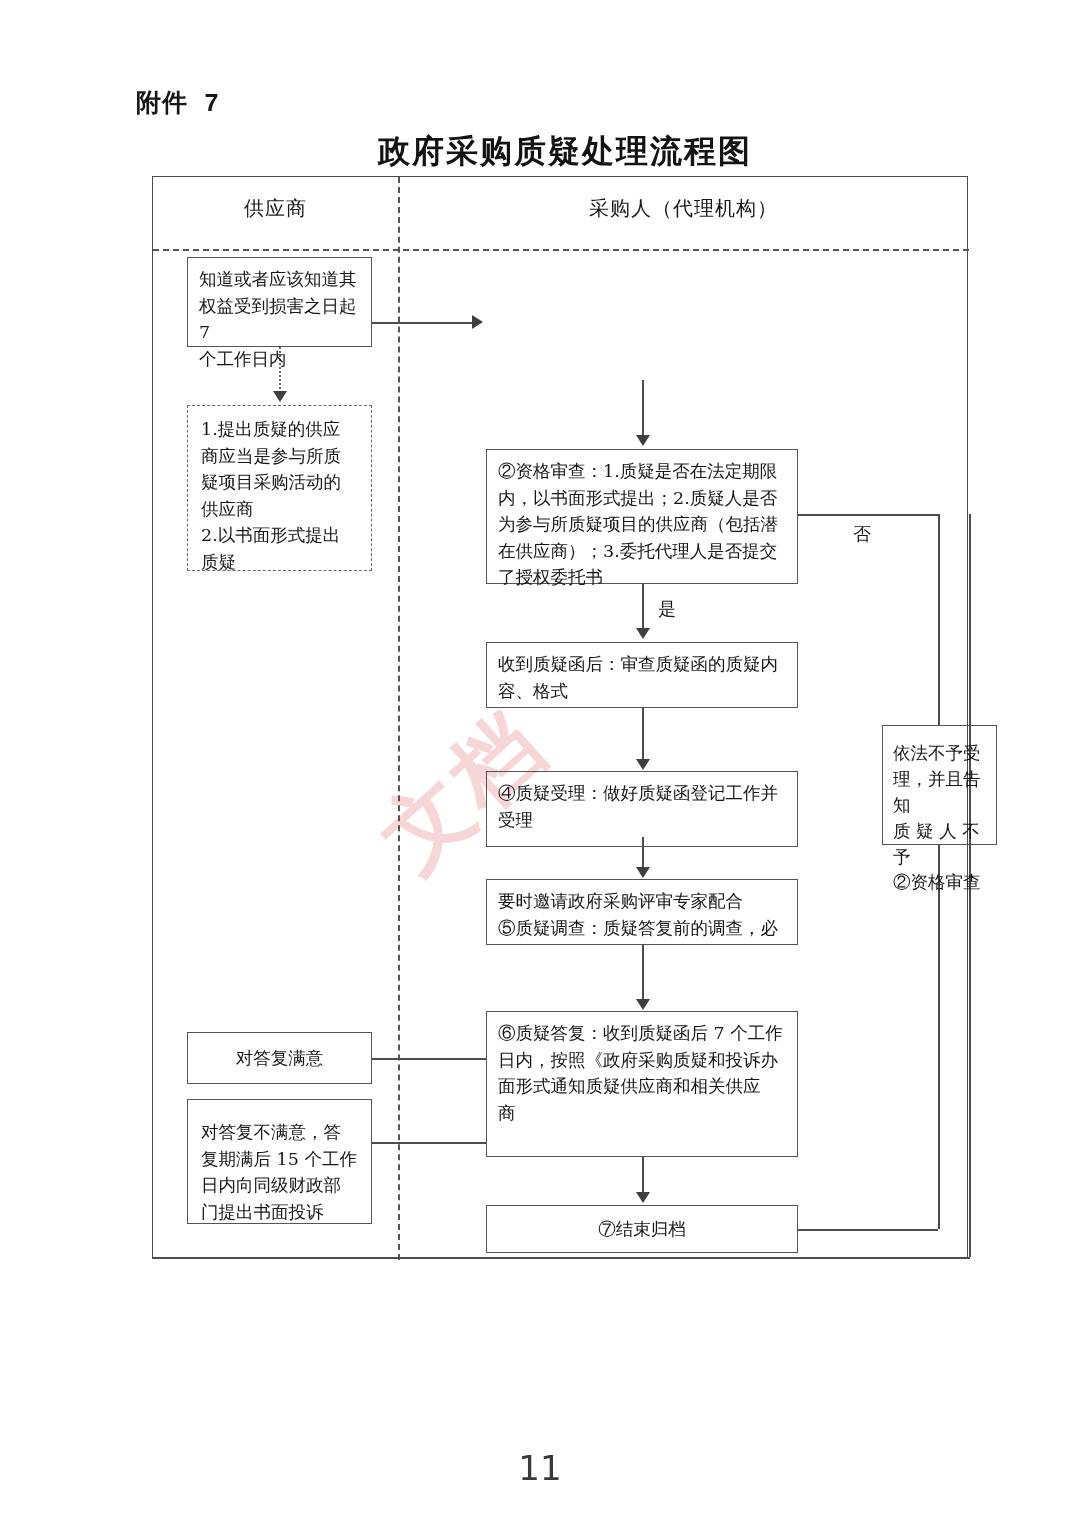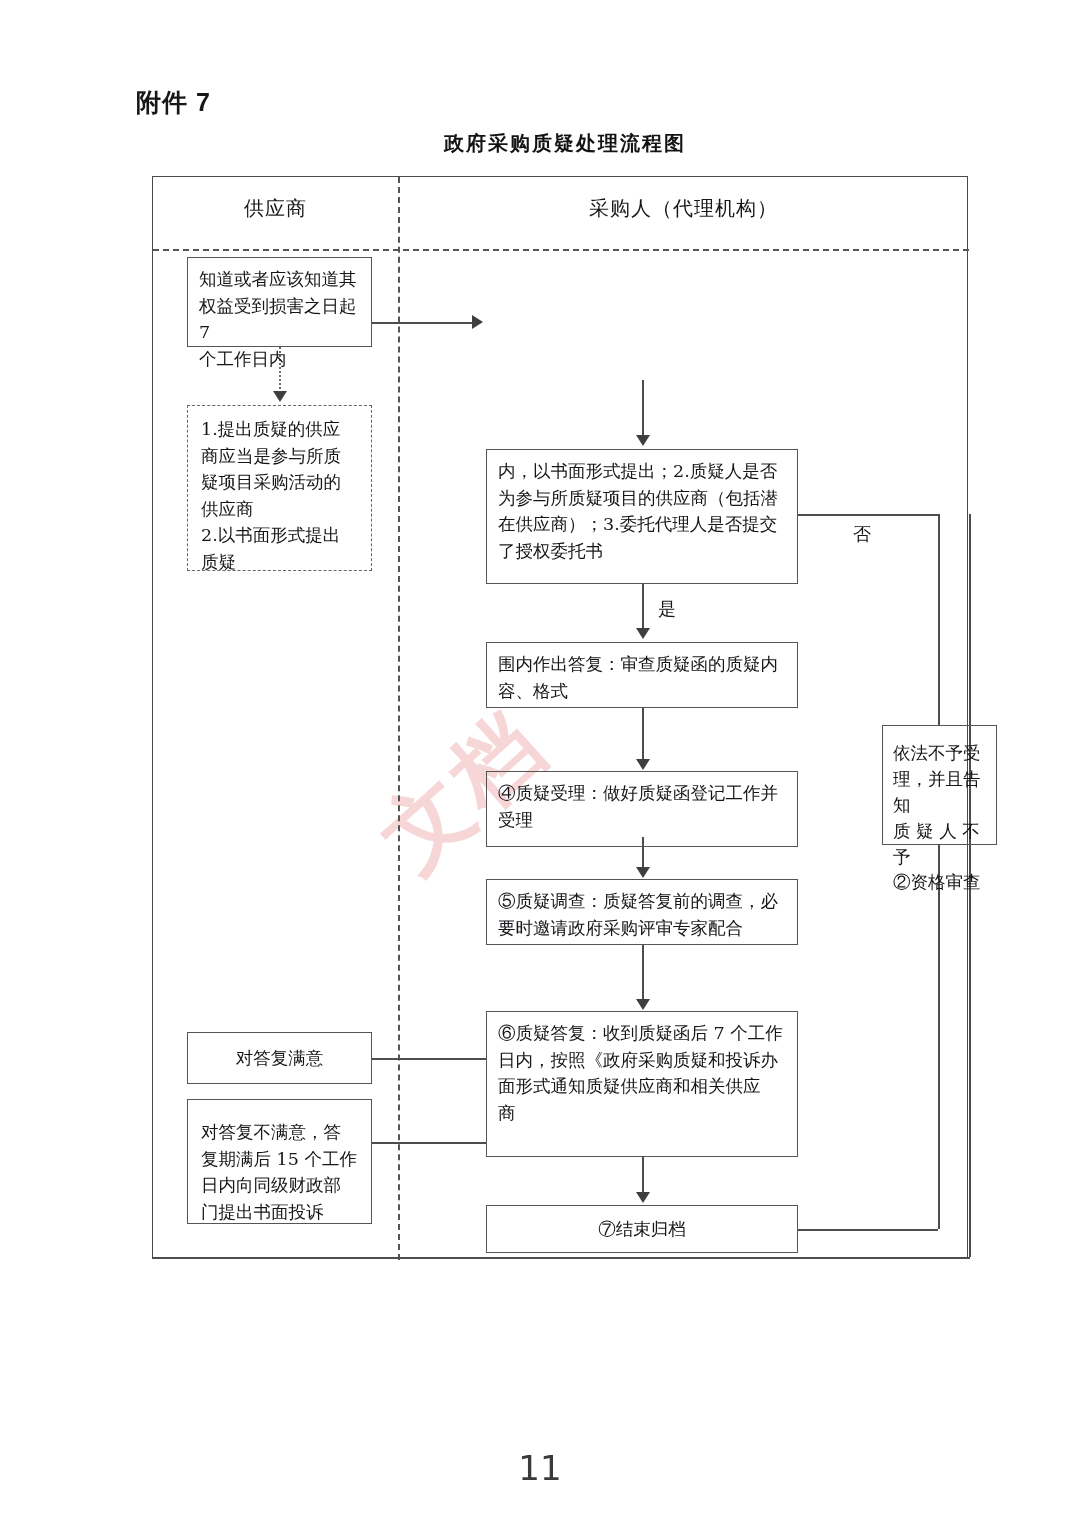--- a/index.html
+++ b/index.html
@@ -15,32 +15,32 @@
     color: #1d1d1d;
     overflow: hidden;
   }
 
   
   .attach-label {
     position: absolute;
     left: 136px;
     top: 86px;
     font-size: 25px;
-    font-family: Liberation Sans, sans-serif;
+    font-family: Liberation Mono, monospace;
     font-weight: 700;
     letter-spacing: 1px;
     color: #17171a;
   }
   .doc-title {
     position: absolute;
     left: 0;
     top: 130px;
     width: 1080px;
     text-align: center;
-    font-size: 20px;
+    font-size: 32px;
     font-weight: 700;
     font-family: "DejaVu Serif", "Liberation Serif", serif;
     letter-spacing: 2px;
     color: #131316;
     text-indent: 50px;
   }
   .page-number {
     position: absolute;
     left: 0;
     top: 1448px;
@@ -203,39 +203,40 @@
 
   <div class="node" style="left:34px; top:922px; width:185px; height:125px; padding:19px 13px;">
     <span class="ln">对答复不满意，答</span>
     <span class="ln">复期满后 15 个工作</span>
     <span class="ln">日内向同级财政部</span>
     <span class="ln">门提出书面投诉</span>
   </div>
 
 
   <div class="node" style="left:333px; top:272px; width:312px; height:135px;">
+    <span class="ln">②资格审查：1.质疑是否在法定期限</span>
     <span class="ln">内，以书面形式提出；2.质疑人是否</span>
     <span class="ln">为参与所质疑项目的供应商（包括潜</span>
     <span class="ln">在供应商）；3.委托代理人是否提交</span>
     <span class="ln">了授权委托书</span>
   </div>
 
   <div class="node" style="left:333px; top:465px; width:312px; height:66px;">
-    <span class="ln">围内作出答复：审查质疑函的质疑内</span>
+    <span class="ln">收到质疑函后：审查质疑函的质疑内</span>
     <span class="ln">容、格式</span>
   </div>
 
   <div class="node" style="left:333px; top:594px; width:312px; height:76px;">
     <span class="ln">④质疑受理：做好质疑函登记工作并</span>
     <span class="ln">受理</span>
   </div>
 
   <div class="node" style="left:333px; top:702px; width:312px; height:66px;">
+    <span class="ln">要时邀请政府采购评审专家配合</span>
     <span class="ln">⑤质疑调查：质疑答复前的调查，必</span>
-    <span class="ln">要时邀请政府采购评审专家配合</span>
   </div>
 
   <div class="node" style="left:333px; top:834px; width:312px; height:146px;">
     <span class="ln">⑥质疑答复：收到质疑函后 7 个工作</span>
     <span class="ln">日内，按照《政府采购质疑和投诉办</span>
     <span class="ln">面形式通知质疑供应商和相关供应</span>
     <span class="ln">商</span>
   </div>
 
   <div class="node center" style="left:333px; top:1028px; width:312px; height:48px;">

